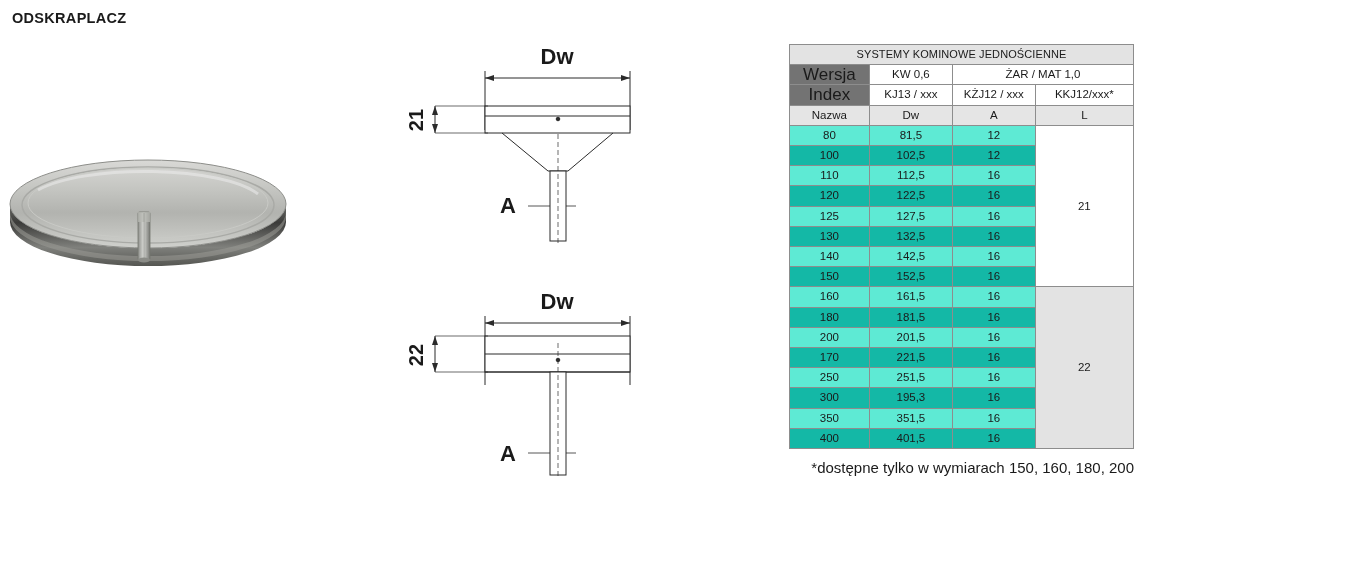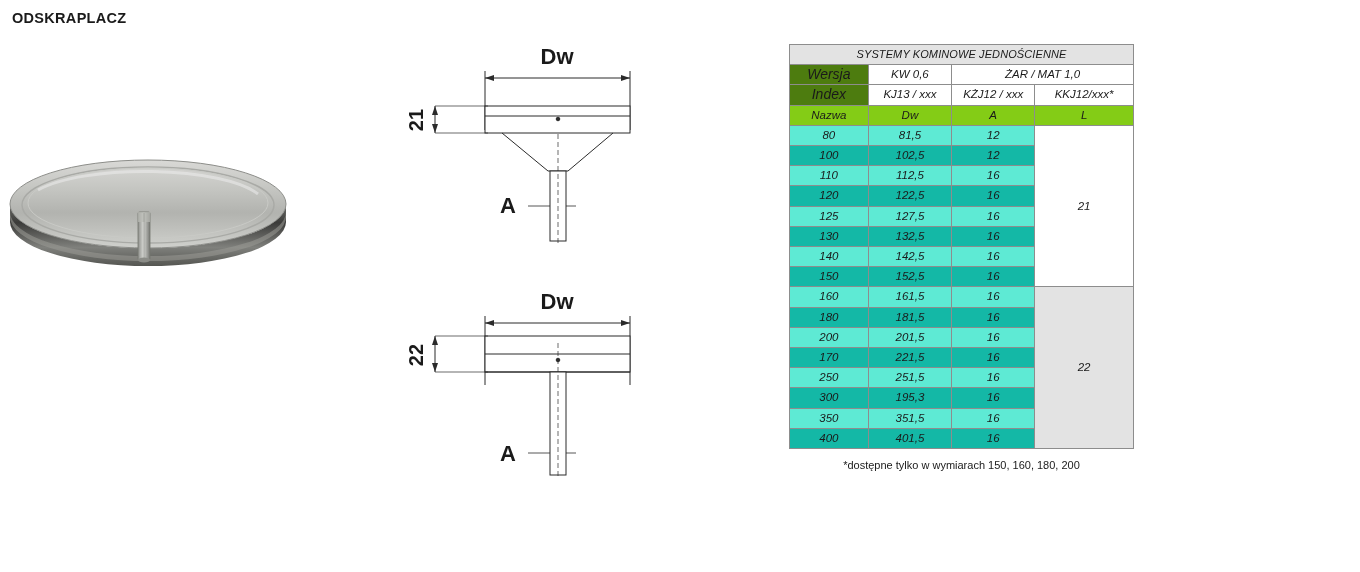--- a/index.html
+++ b/index.html
@@ -51,21 +51,20 @@
     position: absolute;
     left: 789px;
     top: 44px;
     width: 345px;
   }
   table.spec {
     border-collapse: collapse;
     width: 345px;
     font-size: 11.5px;
     color: #1a1a1a;
-    font-style: italic;
   }
   table.spec td, table.spec th {
     border: 1px solid #8d8d8d;
     text-align: center;
     padding: 0;
     height: 19.2px;
     line-height: 19.2px;
     font-weight: normal;
     white-space: nowrap;
   }
@@ -79,36 +78,36 @@
     background: #ffffff;
     font-weight: bold;
     font-size: 11.5px;
     margin-top: 44px;
   }
   .cell-label {
     background: #e3e3e3;
     font-size: 11.5px;
   }
   .cell-label-plain {
-    background: #4d7c0f;
-    font-size: 14px;
+    background: #737373;
+    font-size: 17px;
   }
   .row-alt td { background: #5eead4; }
   .row-norm td { background: #14b8a6; }
   td.l-group-a { background: #ffffff !important; }
   td.l-group-b { background: #e3e3e3 !important; }
-  .hdr-row-nazwa td { background: #84cc16; font-weight: normal; }
+  .hdr-row-nazwa td { background: #e5e5e5; font-weight: normal; }
 
   .footnote {
     position: absolute;
     left: 789px;
     top: 459px;
     width: 345px;
-    text-align: center;
-    font-size: 11px;
+    text-align: right;
+    font-size: 15px;
     color: #1a1a1a;
   }
 
   
   .dim-text { font-family: "Liberation Sans", sans-serif; }
 </style>
 </head>
 <body>
 
 <div class="page-title">ODSKRAPLACZ</div>

